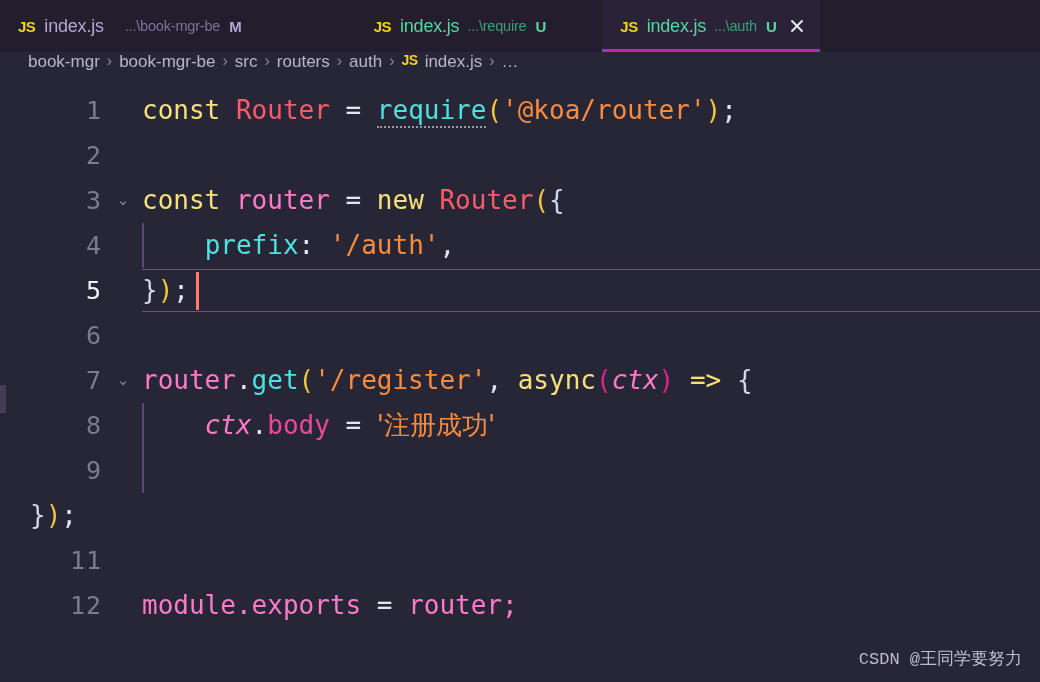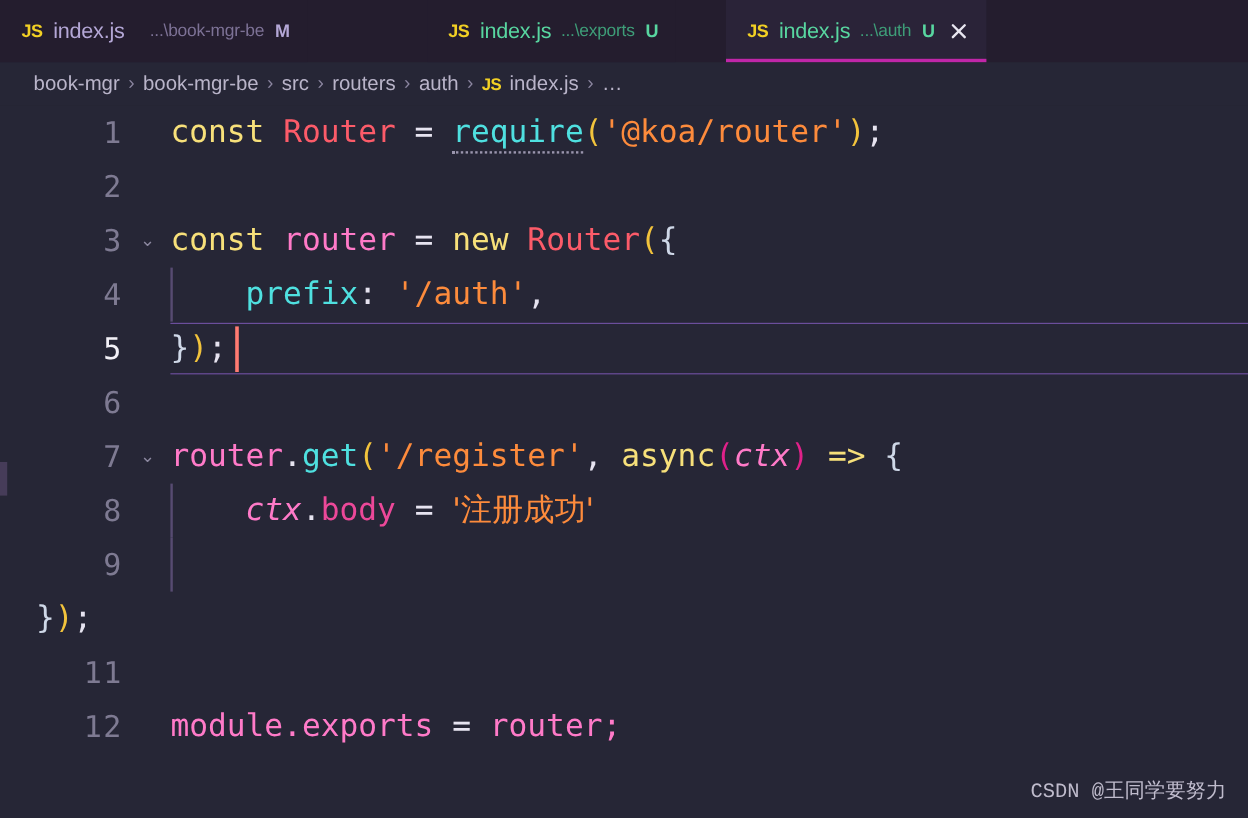--- a/index.html
+++ b/index.html
@@ -104,21 +104,20 @@
   .spacer-1 { width: 100px; }
   .spacer-2 { width: 42px; }
 
   
   .breadcrumb {
     position: absolute;
     left: 0; top: 52px;
     width: 1040px;
     height: 36px;
     display: flex;
-    align-items: center;
     padding-left: 28px;
     box-sizing: border-box;
     background: #262636;
     font-family: "Liberation Sans", sans-serif;
     font-size: 17px;
     color: #b9b4c9;
     white-space: nowrap;
   }
   .crumb { color: #b9b4c9; cursor: pointer; }
   .crumb-sep {
@@ -263,21 +262,21 @@
       <span class="tab-name c-modified">index.js</span>
       <span class="tab-desc c-modified-d">...\book-mgr-be</span>
       <span class="tab-badge c-modified">M</span>
     </div>
 
     <div class="spacer-1"></div>
 
     <div class="tab">
       <span class="js-badge">JS</span>
       <span class="tab-name c-untracked">index.js</span>
-      <span class="tab-desc c-untracked-d">...\exports</span>
+      <span class="tab-desc c-untracked-d">...\require</span>
       <span class="tab-badge c-untracked">U</span>
     </div>
 
     <div class="spacer-2"></div>
 
     <div class="tab active">
       <span class="js-badge">JS</span>
       <span class="tab-name c-untracked">index.js</span>
       <span class="tab-desc c-untracked-d">...\auth</span>
       <span class="tab-badge c-untracked">U</span>

